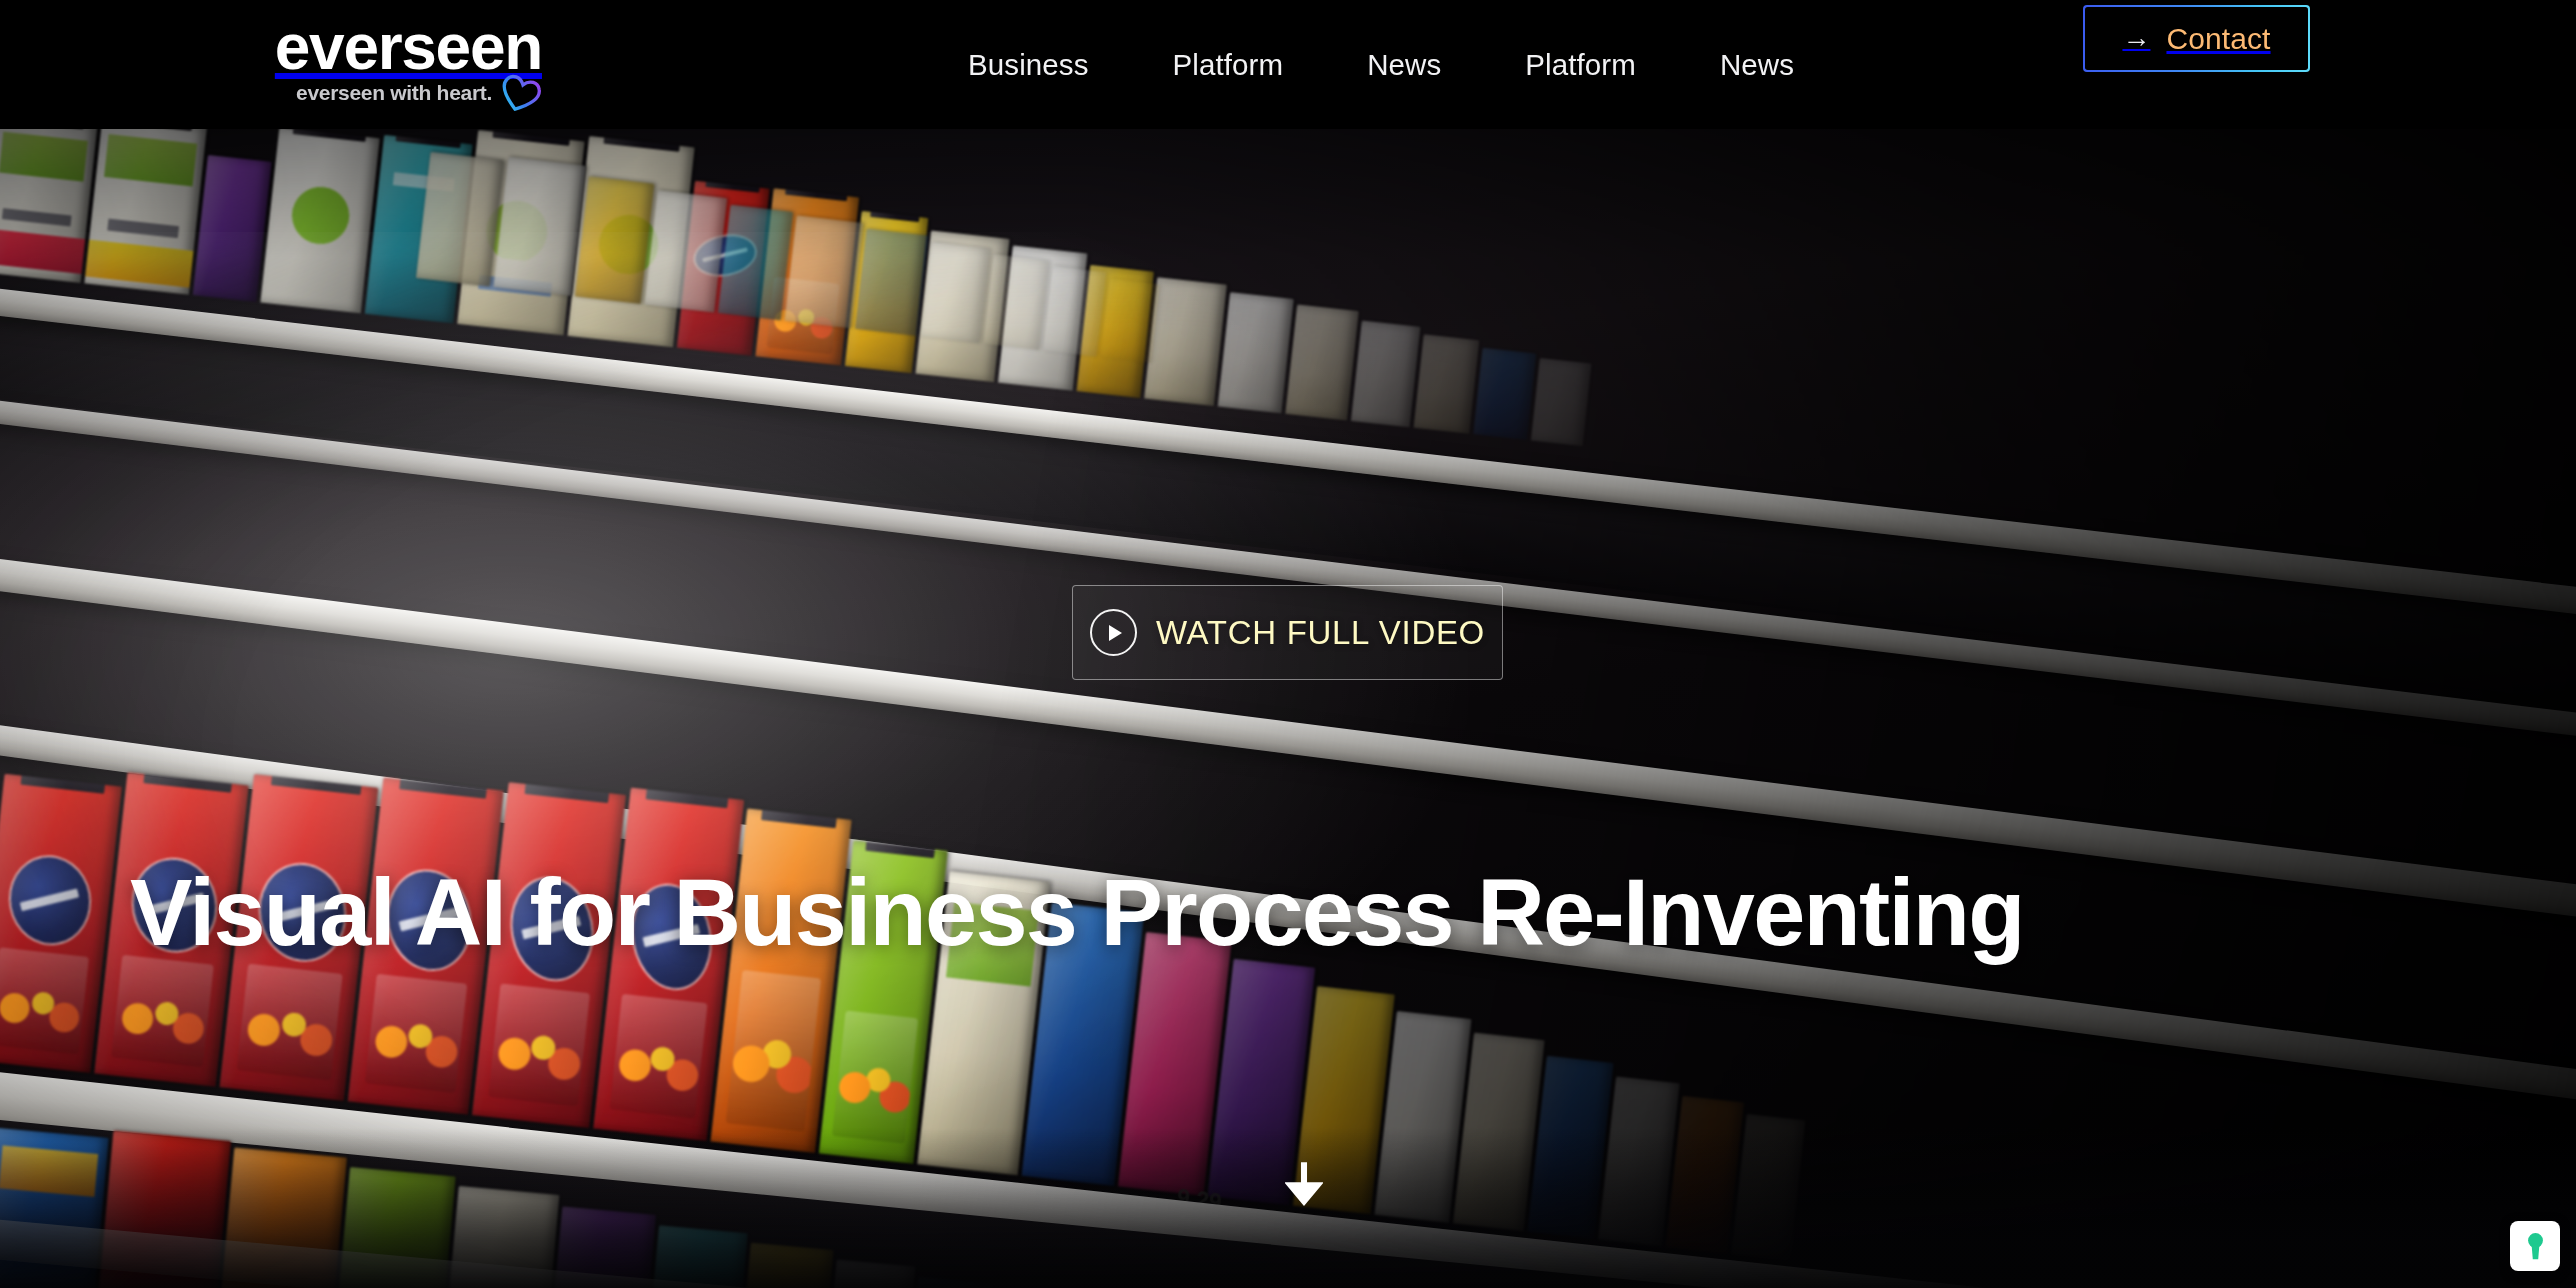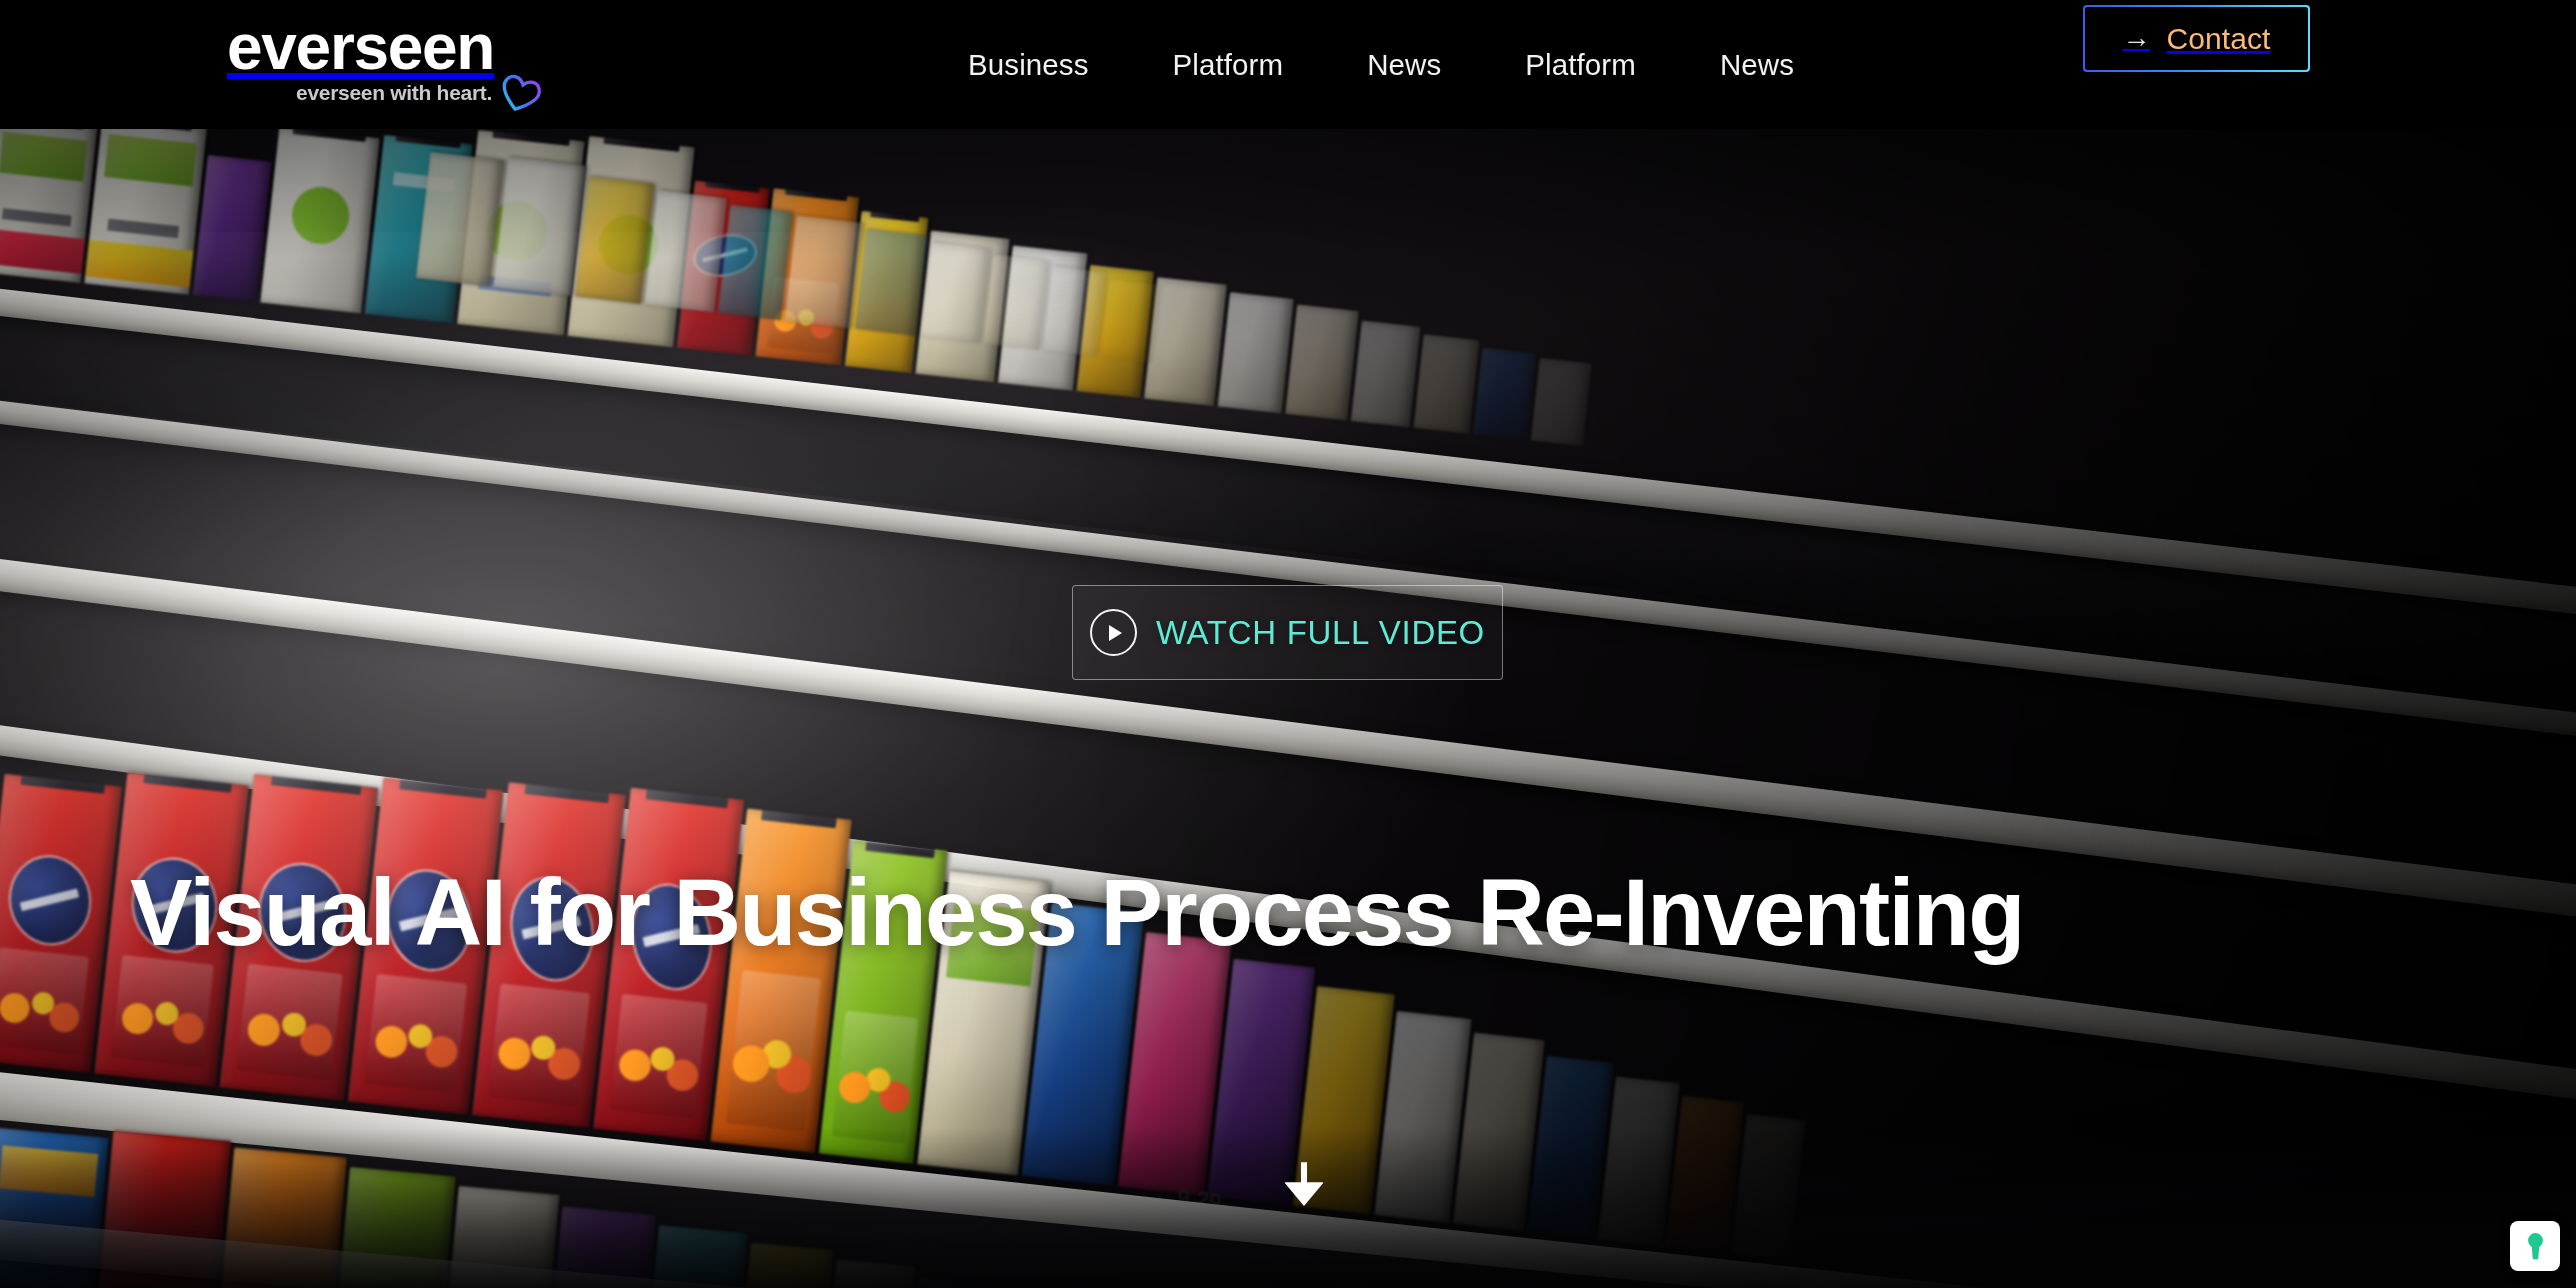--- a/index.html
+++ b/index.html
@@ -129,21 +129,21 @@
   }
   .bottom-fade {
     position:absolute; left:0; right:0; bottom:0; height:161px; pointer-events:none;
     background:linear-gradient(180deg, rgba(4,4,6,0) 0%, rgba(4,4,6,.72) 70%, rgba(3,3,4,.95) 100%);
   }
 
   
   .header {
     position:absolute; left:0; top:0; width:2576px; height:129px;
     background:#000; z-index:40;
-    display:flex; align-items:center;
+    display:flex; align-items:center;text-align:right;
   }
   .logo-wrap { position:absolute; left:227px; top:14.8px; width:315px; height:87px; }
   .logo-word {
     font-size:64px; font-weight:700; color:#fff; letter-spacing:-1.3px;
     line-height:1; font-family:"Liberation Sans", sans-serif;
   }
   .logo-tag {
     position:absolute; right:50px; top:66px;
     font-size:21px; color:#c9c9cd; font-weight:600; letter-spacing:-0.3px;
     white-space:nowrap; font-family:"Liberation Sans", sans-serif;
@@ -181,21 +181,21 @@
   .play-circle {
     width:47px; height:47px; border-radius:50%;
     border:2px solid rgba(255,255,255,.95);
     display:flex; align-items:center; justify-content:center; flex:0 0 auto;
   }
   .play-tri {
     width:0; height:0; margin-left:4px;
     border-left:13.4px solid #fff; border-top:8px solid transparent; border-bottom:8px solid transparent;
   }
   .watch-label {
-    font-size:33px; color:#5eead4; letter-spacing:0.7px; font-weight:400;
+    font-size:33px; color:#fef9c3; letter-spacing:0.7px; font-weight:400;
     text-shadow:0 1.3px 6.7px rgba(0,0,0,.35);
     font-family:"Liberation Sans", sans-serif; white-space:nowrap;
   }
 
   
   .headline {
     position:absolute; left:113px; top:863px; width:2281px;
     z-index:25;
     font-size:95px; font-weight:700; color:#fff;
     letter-spacing:-1.7px; line-height:1.04;

